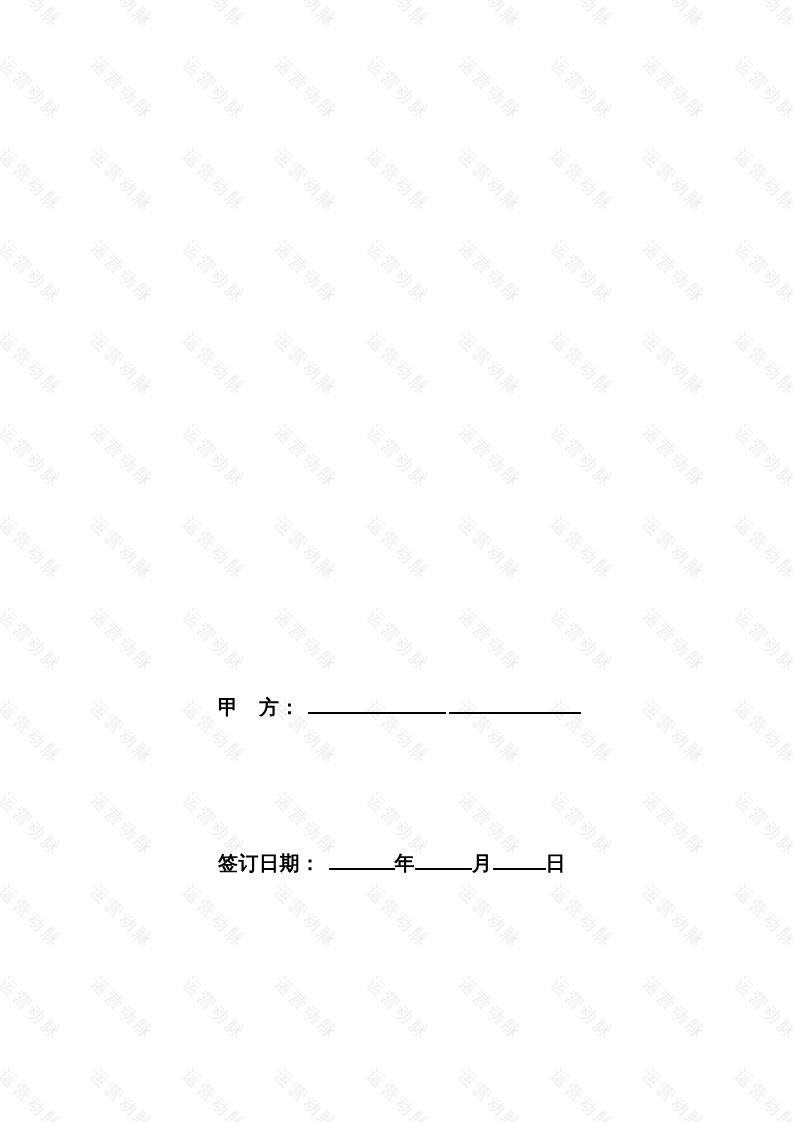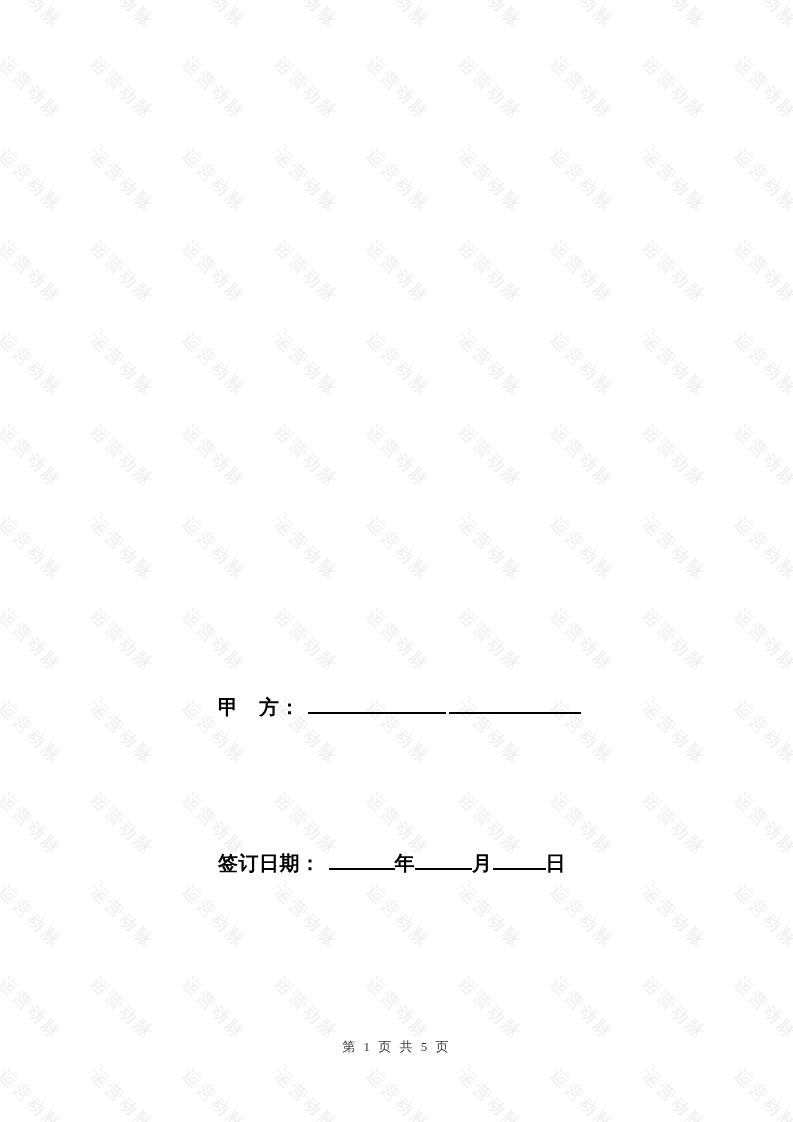--- a/index.html
+++ b/index.html
@@ -235,16 +235,15 @@
 
     <div class="fill-row row-party-a">
       <span class="label">甲　方：</span><span class="blank seg-a"></span><span class="blank seg-b"></span>
     </div>
 
 
     <div class="fill-row row-date">
       <span class="label">签订日期：</span><span class="blank blank-year"></span><span class="unit">年</span><span class="blank blank-month"></span><span class="unit">月</span><span class="blank blank-day"></span><span class="unit">日</span>
     </div>
 
-    <div class="page-footer">第 1 页 共 5 页</div>
 
   </div>
 </div>
 
 </body></html>

